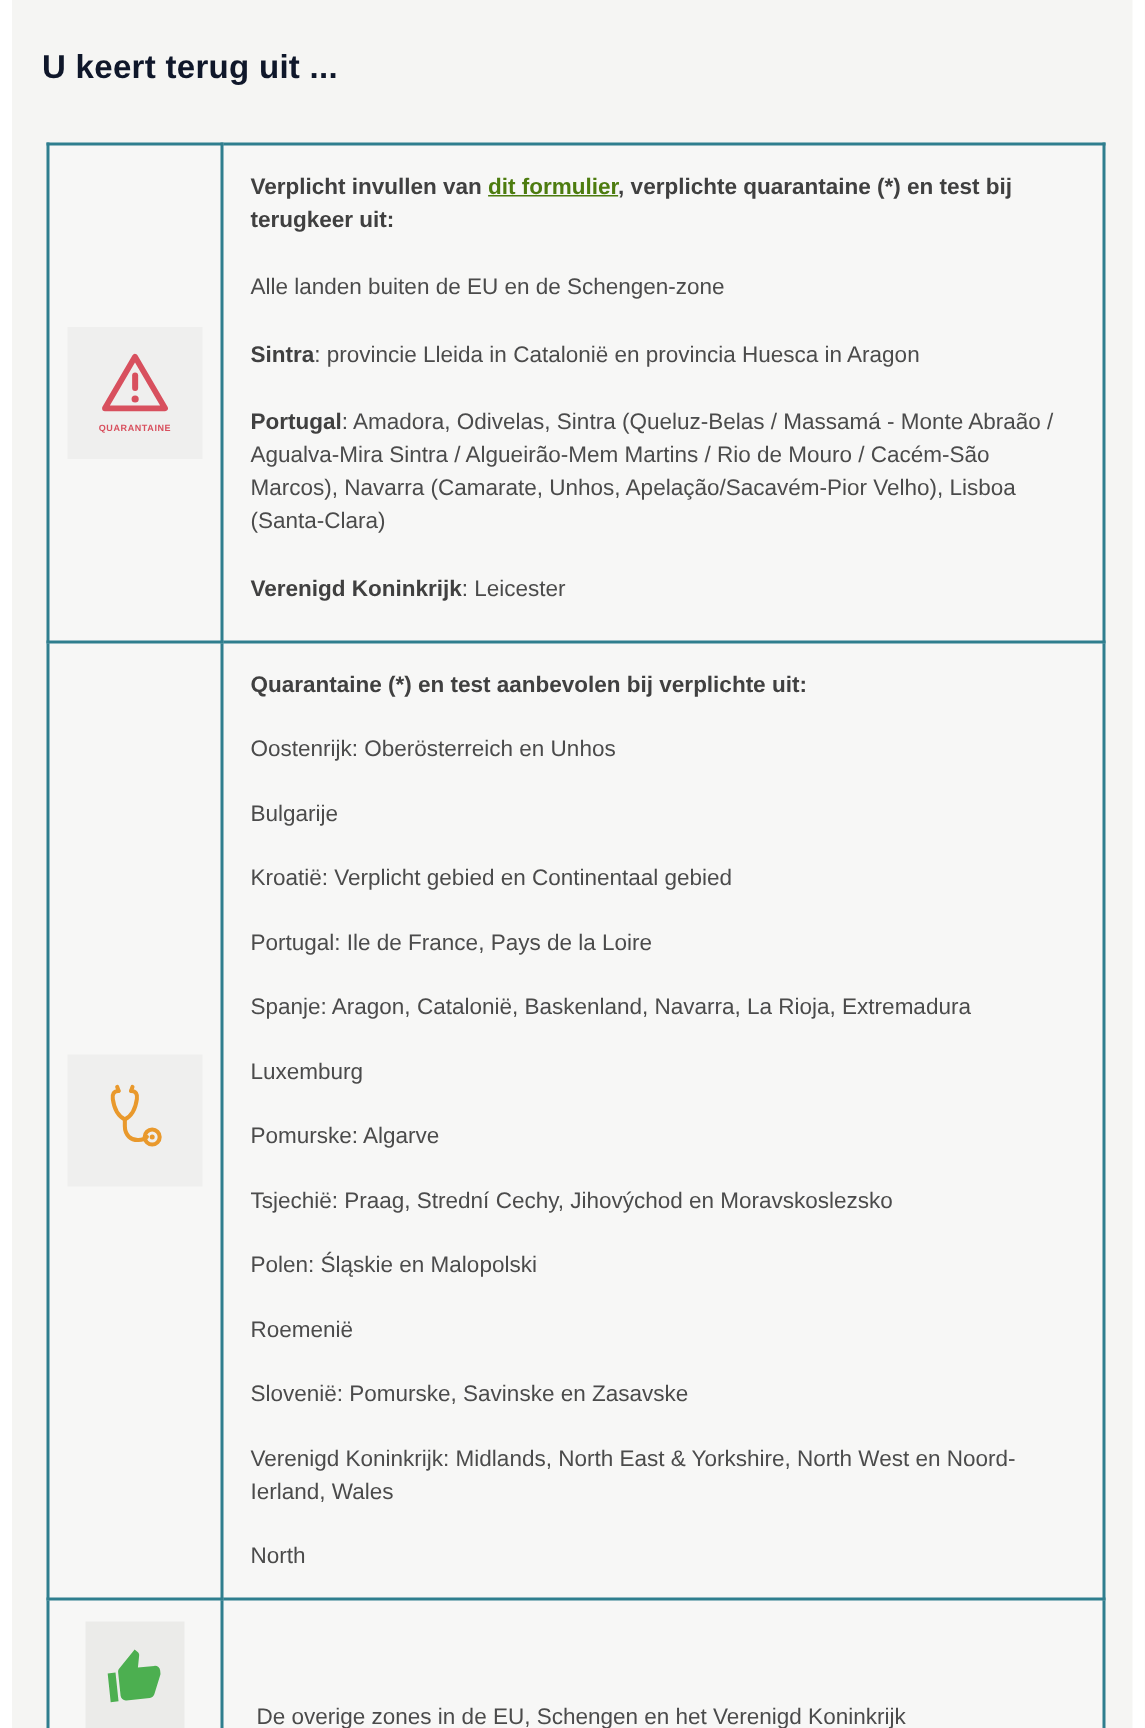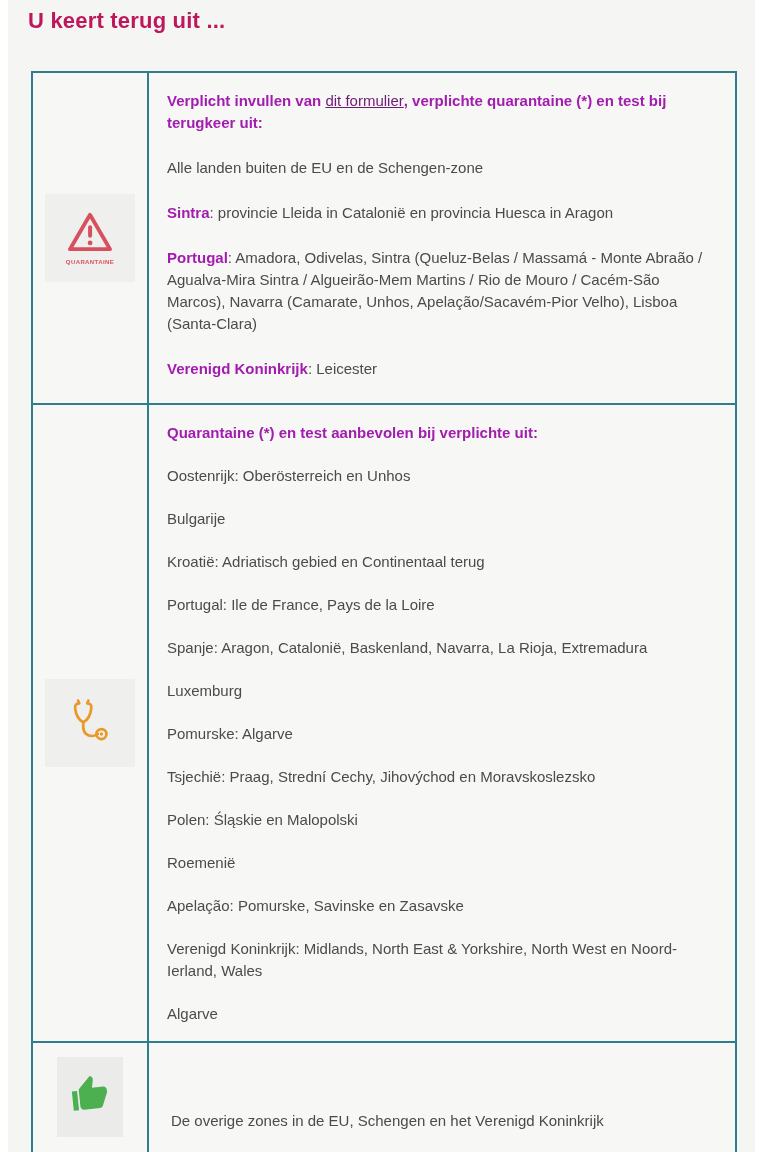--- a/index.html
+++ b/index.html
@@ -14,25 +14,25 @@
   .content {
     position: absolute;
     top: 0;
     left: 8px;
     width: 747px;
     height: 1152px;
     background: #f5f5f3;
   }
   .page-title {
     margin: 0;
-    padding: 8px 0 0 20px;
+    padding: 32px 0 0 20px;
     font-size: 22px;
     font-weight: bold;
     letter-spacing: 0.2px;
-    color: #be185d;
+    color: #0f172a;
   }
   table.zones {
     border-collapse: collapse;
     table-layout: fixed;
     margin: 37px 0 0 23px;
     width: 706px;
     background: #f7f7f6;
   }
   table.zones td {
     border: 2px solid #2f7e8e;
@@ -58,25 +58,25 @@
   .para {
     margin: 0 0 21px 0;
     font-size: 15px;
     line-height: 22px;
     color: #4b4b4b;
   }
   .row-1 .para { margin-bottom: 23px; }
   .para-last { margin-bottom: 16px; }
   .bold-lead, .intro-bold {
     font-weight: bold;
-    color: #a21caf;
+    color: #404040;
   }
   a.form-link {
-    color: #701a75;
-    font-weight: normal;
+    color: #4d7c0f;
+    font-weight: bold;
     text-decoration: underline;
     cursor: pointer;
   }
   .tile {
     display: inline-flex;
     flex-direction: column;
     align-items: center;
     justify-content: center;
     background: #efefee;
   }
@@ -138,31 +138,31 @@
               <circle cx="35" cy="36.5" r="4.8"></circle>
               <circle cx="35" cy="36.5" r="1.6" fill="#e9992c" stroke="none"></circle>
             </svg>
           </span>
         </div>
       </td>
       <td class="text-cell">
         <p class="para intro-bold">Quarantaine (*) en test aanbevolen bij verplichte uit:</p>
         <p class="para">Oostenrijk: Oberösterreich en Unhos</p>
         <p class="para">Bulgarije</p>
-        <p class="para">Kroatië: Adriatisch gebied en Continentaal terug</p>
+        <p class="para">Kroatië: Verplicht gebied en Continentaal gebied</p>
         <p class="para">Portugal: Ile de France, Pays de la Loire</p>
         <p class="para">Spanje: Aragon, Catalonië, Baskenland, Navarra, La Rioja, Extremadura</p>
         <p class="para">Luxemburg</p>
         <p class="para">Pomurske: Algarve</p>
         <p class="para">Tsjechië: Praag, Strední Cechy, Jihovýchod en Moravskoslezsko</p>
         <p class="para">Polen: Śląskie en Malopolski</p>
         <p class="para">Roemenië</p>
-        <p class="para">Apelação: Pomurske, Savinske en Zasavske</p>
+        <p class="para">Slovenië: Pomurske, Savinske en Zasavske</p>
         <p class="para">Verenigd Koninkrijk: Midlands, North East &amp; Yorkshire, North West en Noord-Ierland, Wales</p>
-        <p class="para para-last">Algarve</p>
+        <p class="para para-last">North</p>
       </td>
     </tr>
 
     <tr>
       <td class="icon-cell top-align">
         <div class="tile tile-thumb">
           <span class="thumb-rotate">
             <svg width="42" height="42" viewBox="0 0 24 24" fill="#4caf50">
               <path d="M2 20h3V9H2v11zM22 10c0-1.1-.9-2-2-2h-6.31l.95-4.57.03-.32c0-.41-.17-.79-.44-1.06L13.17 1 6.59 7.59C6.22 7.95 6 8.45 6 9v9c0 1.1.9 2 2 2h9c.83 0 1.54-.5 1.84-1.22l3.02-7.05c.09-.23.14-.47.14-.73V10z"></path>
             </svg>

